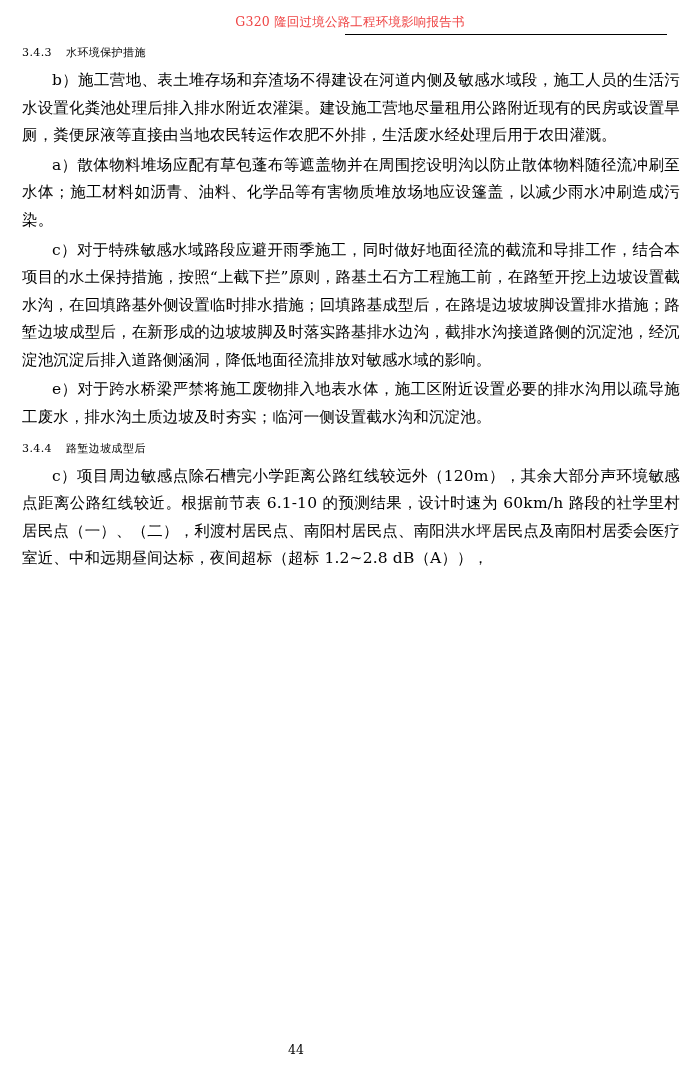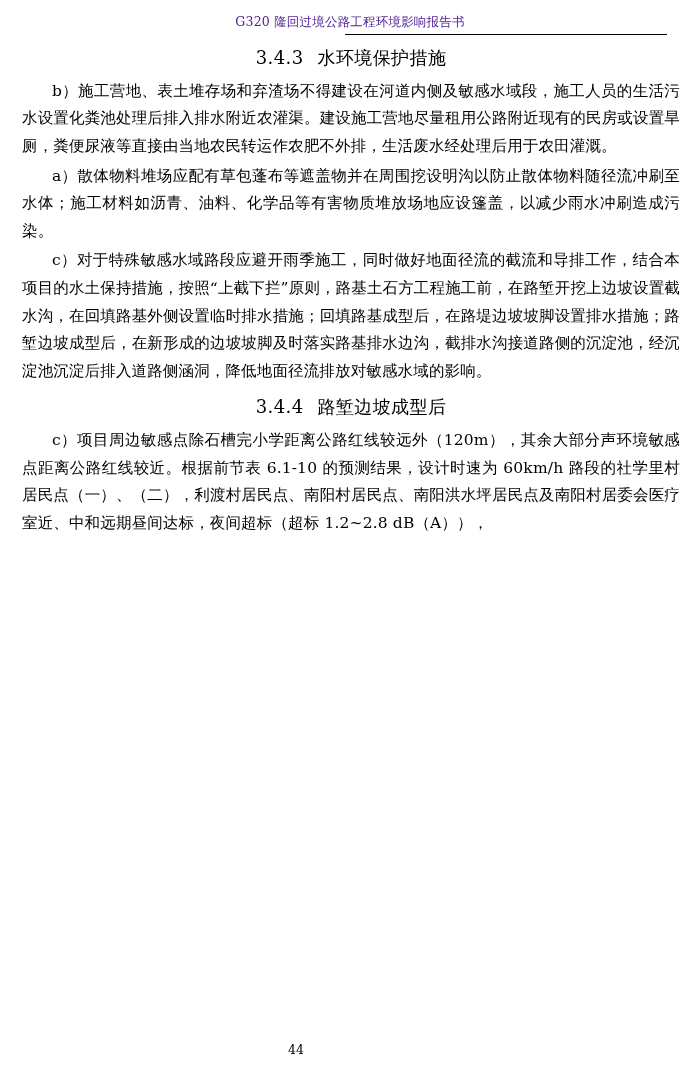--- a/index.html
+++ b/index.html
@@ -18,43 +18,42 @@
     padding: 0;
     overflow: hidden;
   }
   .header {
     position: absolute;
     top: 14px;
     left: 0;
     width: 700px;
     text-align: center;
     font-size: 12.5px;
-    color: #4c1d95;
+    color: #ef4444;
     letter-spacing: 0.2px;
   }
   .header-rule {
     position: absolute;
     top: 34px;
     left: 345px;
     width: 322px;
     height: 1px;
     background: #000;
   }
   .content {
     position: absolute;
     top: 44px;
     left: 22px;
     width: 658px;
   }
   .heading {
-    font-size: 18px;
+    font-size: 11px;
     line-height: 1.55;
     margin: 0 0 6px 0;
     letter-spacing: 0.4px;
-    text-align: center;
   }
   .heading .num {
     margin-right: 14px;
   }
   p.para {
     font-size: 15.5px;
     line-height: 1.78;
     margin: 0 0 2px 0;
     text-align: justify;
     text-justify: inter-ideograph;
@@ -84,20 +83,21 @@
 
   <div class="content">
 
     <div class="heading">
       <span class="num">3.4.3</span><span>水环境保护措施</span>
     </div>
 
     <p class="para indent">b）施工营地、表土堆存场和弃渣场不得建设在河道内侧及敏感水域段，施工人员的生活污水设置化粪池处理后排入排水附近农灌渠。建设施工营地尽量租用公路附近现有的民房或设置旱厕，粪便尿液等直接由当地农民转运作农肥不外排，生活废水经处理后用于农田灌溉。</p>
     <p class="para indent">a）散体物料堆场应配有草包蓬布等遮盖物并在周围挖设明沟以防止散体物料随径流冲刷至水体；施工材料如沥青、油料、化学品等有害物质堆放场地应设篷盖，以减少雨水冲刷造成污染。</p>
     <p class="para indent">c）对于特殊敏感水域路段应避开雨季施工，同时做好地面径流的截流和导排工作，结合本项目的水土保持措施，按照“上截下拦”原则，路基土石方工程施工前，在路堑开挖上边坡设置截水沟，在回填路基外侧设置临时排水措施；回填路基成型后，在路堤边坡坡脚设置排水措施；路堑边坡成型后，在新形成的边坡坡脚及时落实路基排水边沟，截排水沟接道路侧的沉淀池，经沉淀池沉淀后排入道路侧涵洞，降低地面径流排放对敏感水域的影响。</p>
+    <p class="para indent">e）对于跨水桥梁严禁将施工废物排入地表水体，施工区附近设置必要的排水沟用以疏导施工废水，排水沟土质边坡及时夯实；临河一侧设置截水沟和沉淀池。</p>
 
     <div class="spacer-sm"></div>
 
     <div class="heading">
       <span class="num">3.4.4</span><span>路堑边坡成型后</span>
     </div>
 
     <p class="para indent">c）项目周边敏感点除石槽完小学距离公路红线较远外（120m），其余大部分声环境敏感点距离公路红线较近。根据前节表 6.1-10 的预测结果，设计时速为 60km/h 路段的社学里村居民点（一）、（二），利渡村居民点、南阳村居民点、南阳洪水坪居民点及南阳村居委会医疗室近、中和远期昼间达标，夜间超标（超标 1.2~2.8 dB（A）），</p>
 
   </div>

